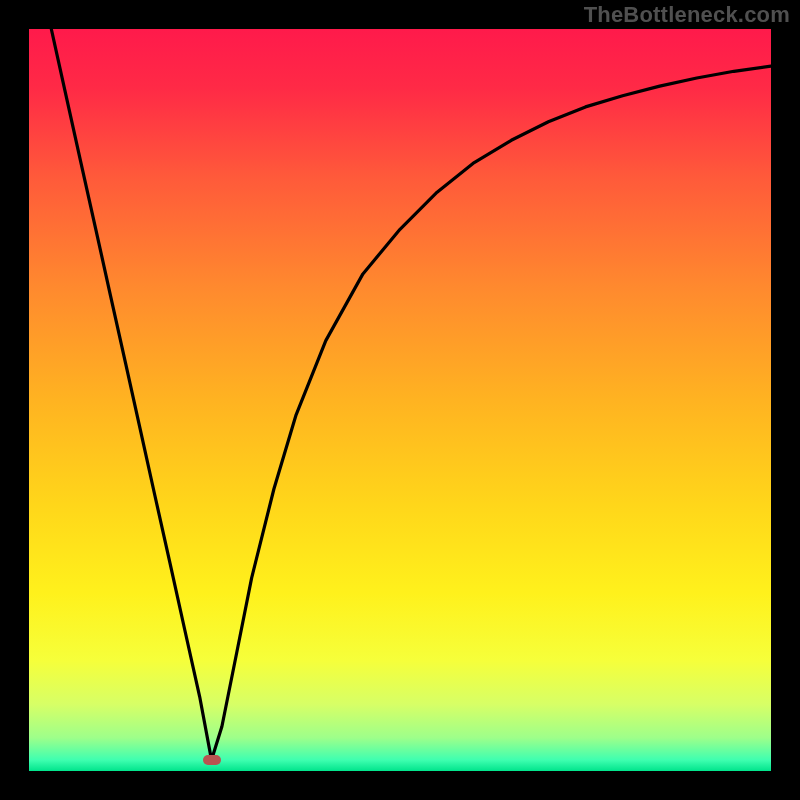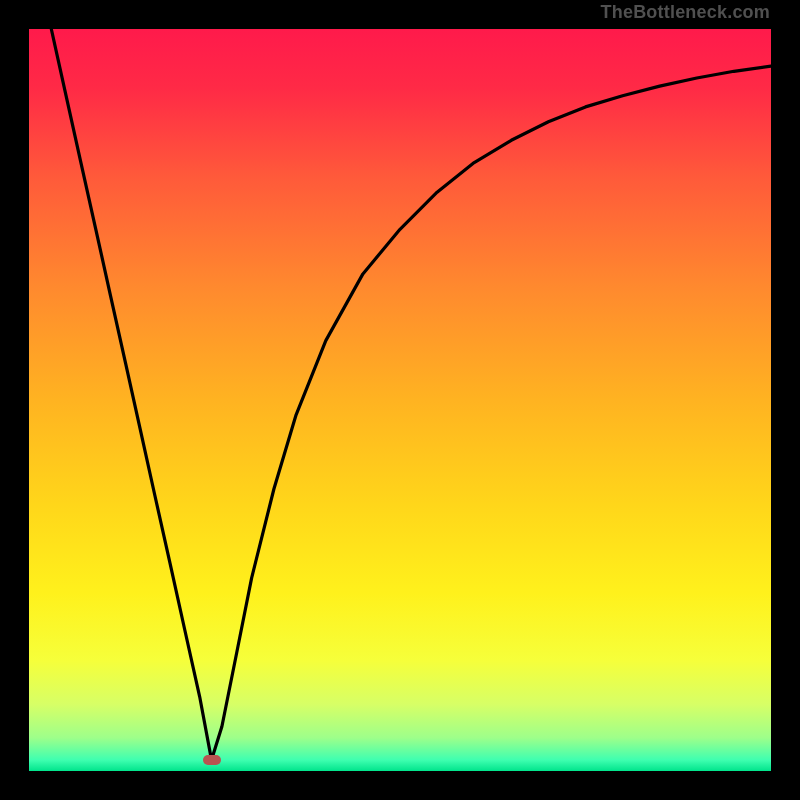--- a/index.html
+++ b/index.html
@@ -30,23 +30,23 @@
   }
   .curve-svg {
     position: absolute;
     inset: 0;
     width: 100%;
     height: 100%;
   }
   .watermark {
     position: absolute;
     top: 2px;
-    right: 30px;
+    right: 10px;
     color: #505050;
-    font-size: 18px;
+    font-size: 22px;
     font-weight: 600;
     letter-spacing: 0.2px;
   }
   .minpoint {
     position: absolute;
     width: 18px;
     height: 10px;
     border-radius: 5px;
     transform: translate(-50%, -50%);
   }

